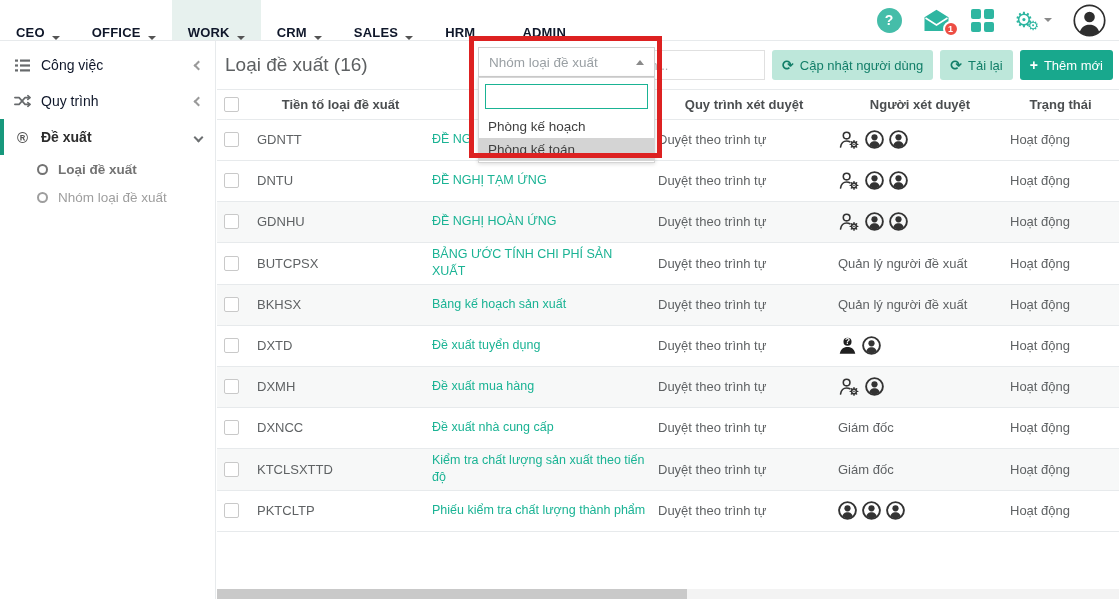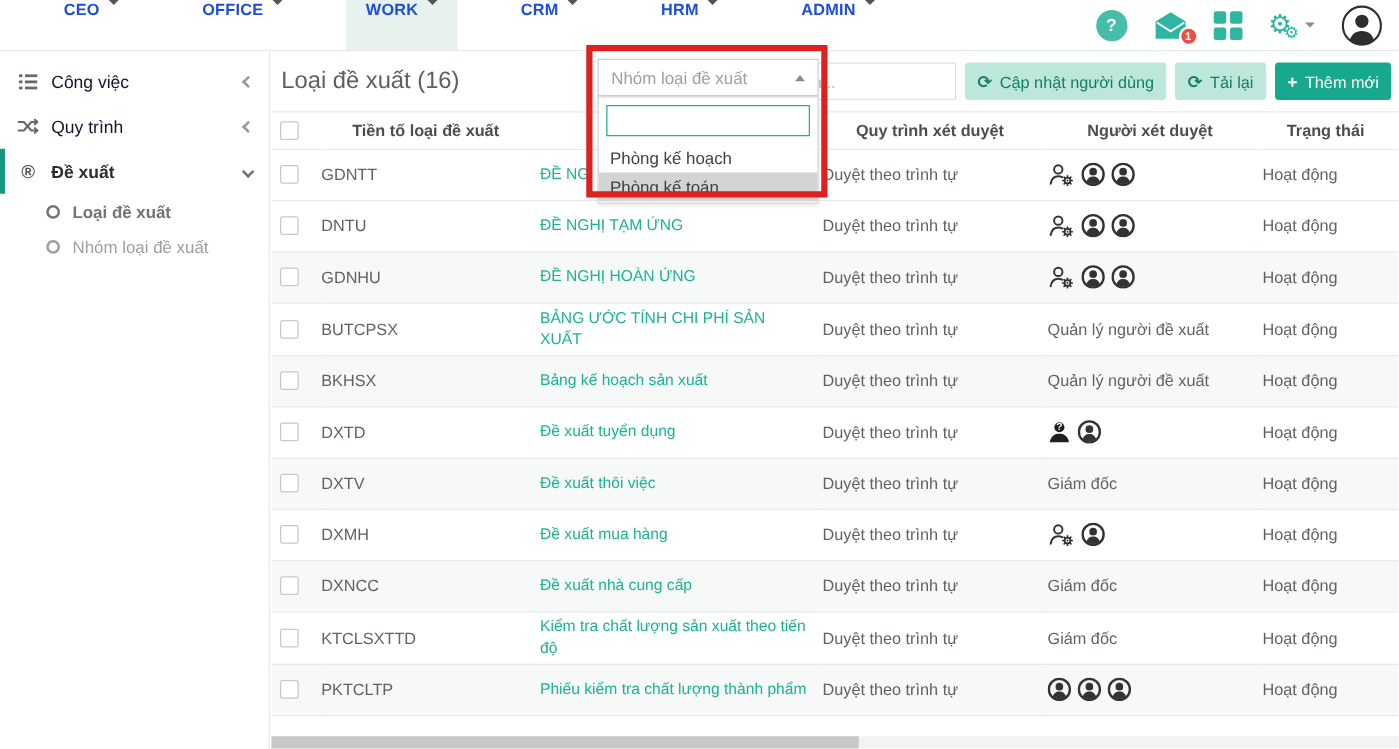--- a/index.html
+++ b/index.html
@@ -12,22 +12,22 @@
   *{box-sizing:border-box;}
   html,body{margin:0;padding:0;}
   body{
     width:1119px;height:599px;position:relative;overflow:hidden;background:#fff;
     font-family:"Liberation Sans","DejaVu Sans",sans-serif;color:var(--text);
   }
   
   .topnav{position:absolute;top:0;left:0;right:0;height:41px;background:#fff;
     border-bottom:1px solid var(--border);display:flex;align-items:stretch;z-index:5;}
   .nav-left{display:flex;align-items:stretch;}
-  .nav-item{display:flex;align-items:flex-start;gap:7px;padding:0 16px;font-weight:bold;
-    font-size:13px;color:#1d4ed8;cursor:pointer;letter-spacing:.2px;margin-left:35px;}
+  .nav-item{display:flex;align-items:flex-end;gap:7px;padding:0 16px;font-weight:bold;
+    font-size:13px;color:#0f172a;cursor:pointer;letter-spacing:.2px;}
   .nav-item.active{background:#e7f1ee;}
   .caret-down{width:0;height:0;border-left:4px solid transparent;border-right:4px solid transparent;
     border-top:4px solid #545454;}
   .nav-right{margin-left:auto;display:flex;align-items:center;gap:21px;padding-right:13px;}
   .help-icon{width:25px;height:25px;border-radius:50%;background:#45bda9;color:#fff;
     display:flex;align-items:center;justify-content:center;font-size:14px;font-weight:bold;cursor:pointer;}
   .mail-wrap{position:relative;cursor:pointer;display:flex;}
   .mail-badge{position:absolute;right:-9px;bottom:-5px;min-width:16px;height:16px;border-radius:50%;
     background:var(--badge-red);color:#fff;font-size:9px;display:flex;align-items:center;justify-content:center;
     border:2px solid #fff;font-weight:bold;}
@@ -116,20 +116,24 @@
       </div>
     <div class="nav-item active">
         <span>WORK</span>
         <span class="caret-down"></span>
       </div>
     <div class="nav-item">
         <span>CRM</span>
         <span class="caret-down"></span>
       </div>
     <div class="nav-item">
+        <span>SALES</span>
+        <span class="caret-down"></span>
+      </div>
+    <div class="nav-item">
         <span>HRM</span>
         <span class="caret-down"></span>
       </div>
     <div class="nav-item">
         <span>ADMIN</span>
         <span class="caret-down"></span>
       </div>
   </div>
   <div class="nav-right">
     <div class="help-icon">?</div>
@@ -486,30 +490,20 @@
   </svg>
                 </span>
               </div>
             </td>
             <td class="col-status"><span>Hoạt động</span></td>
           </tr>
           <tr>
             <td class="col-check">
               <div class="checkbox"></div>
             </td>
-            <td class="col-prefix"><span>DXTV</span></td>
-            <td class="col-name"><span class="name-link">Đề xuất thôi việc</span></td>
-            <td class="col-process"><span>Duyệt theo trình tự</span></td>
-            <td class="col-approver"><span>Giám đốc</span></td>
-            <td class="col-status"><span>Hoạt động</span></td>
-          </tr>
-          <tr>
-            <td class="col-check">
-              <div class="checkbox"></div>
-            </td>
             <td class="col-prefix"><span>DXMH</span></td>
             <td class="col-name"><span class="name-link">Đề xuất mua hàng</span></td>
             <td class="col-process"><span>Duyệt theo trình tự</span></td>
             <td class="col-approver">
               <div class="approver-icons">
                 <span class="appr-icon">
                   <svg width="22" height="19" viewBox="0 0 27 24">
     <circle cx="10.5" cy="7" r="4.2" fill="none" stroke="#333" stroke-width="2"></circle>
     <path d="M2.8 21.5 C3.8 15.6 7 13.9 10.5 13.9 C12 13.9 13.4 14.2 14.6 14.9" fill="none" stroke="#333" stroke-width="2" stroke-linecap="round"></path>
     <circle cx="19.8" cy="18.2" r="3" fill="none" stroke="#333" stroke-width="1.8"></circle>

